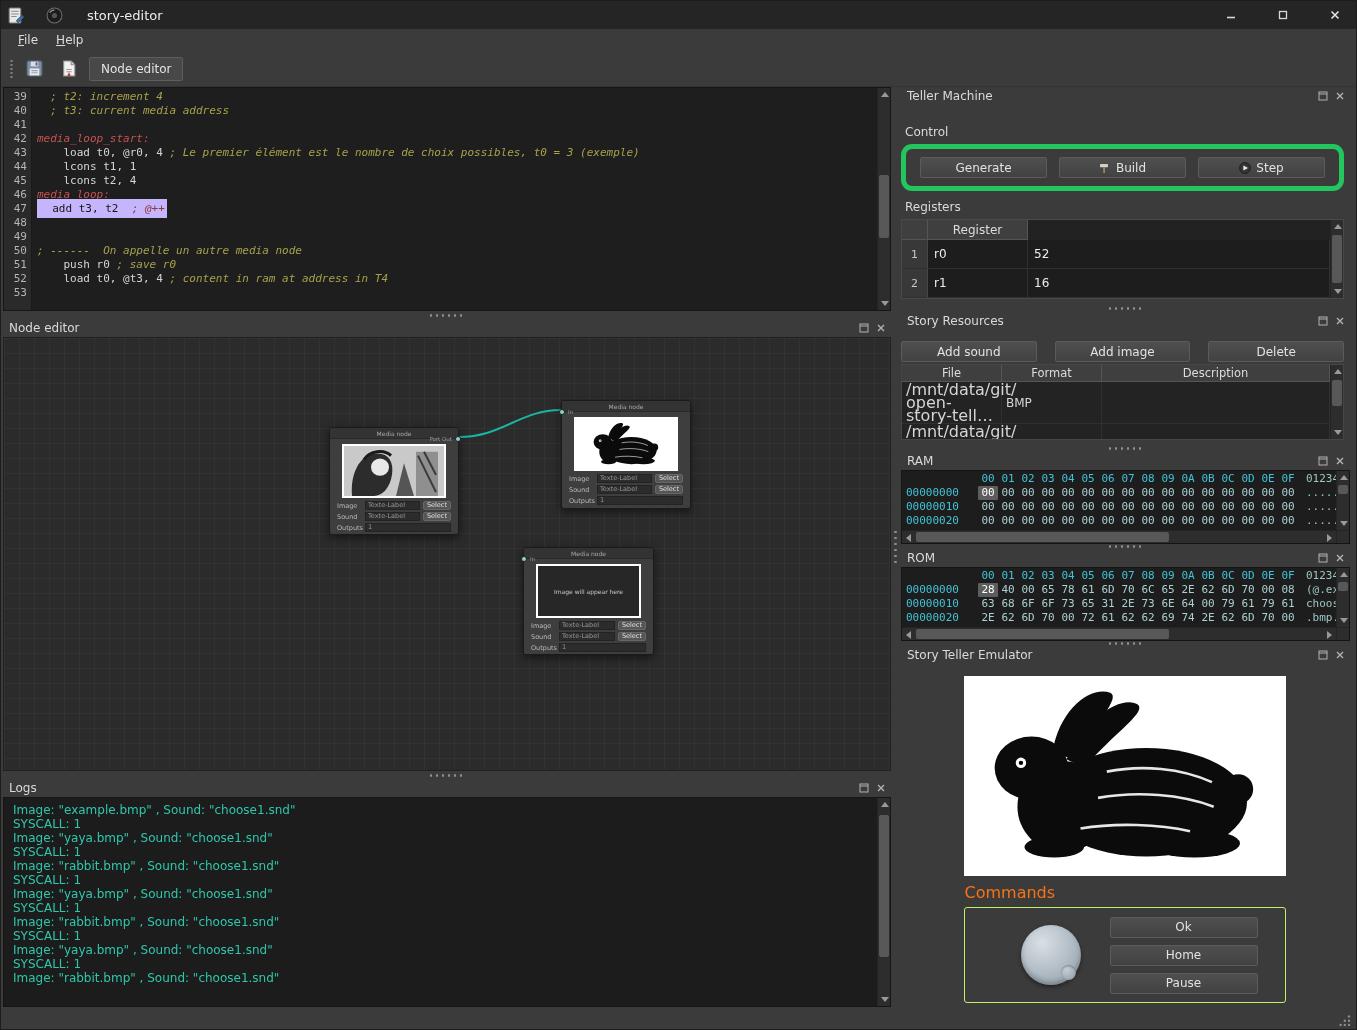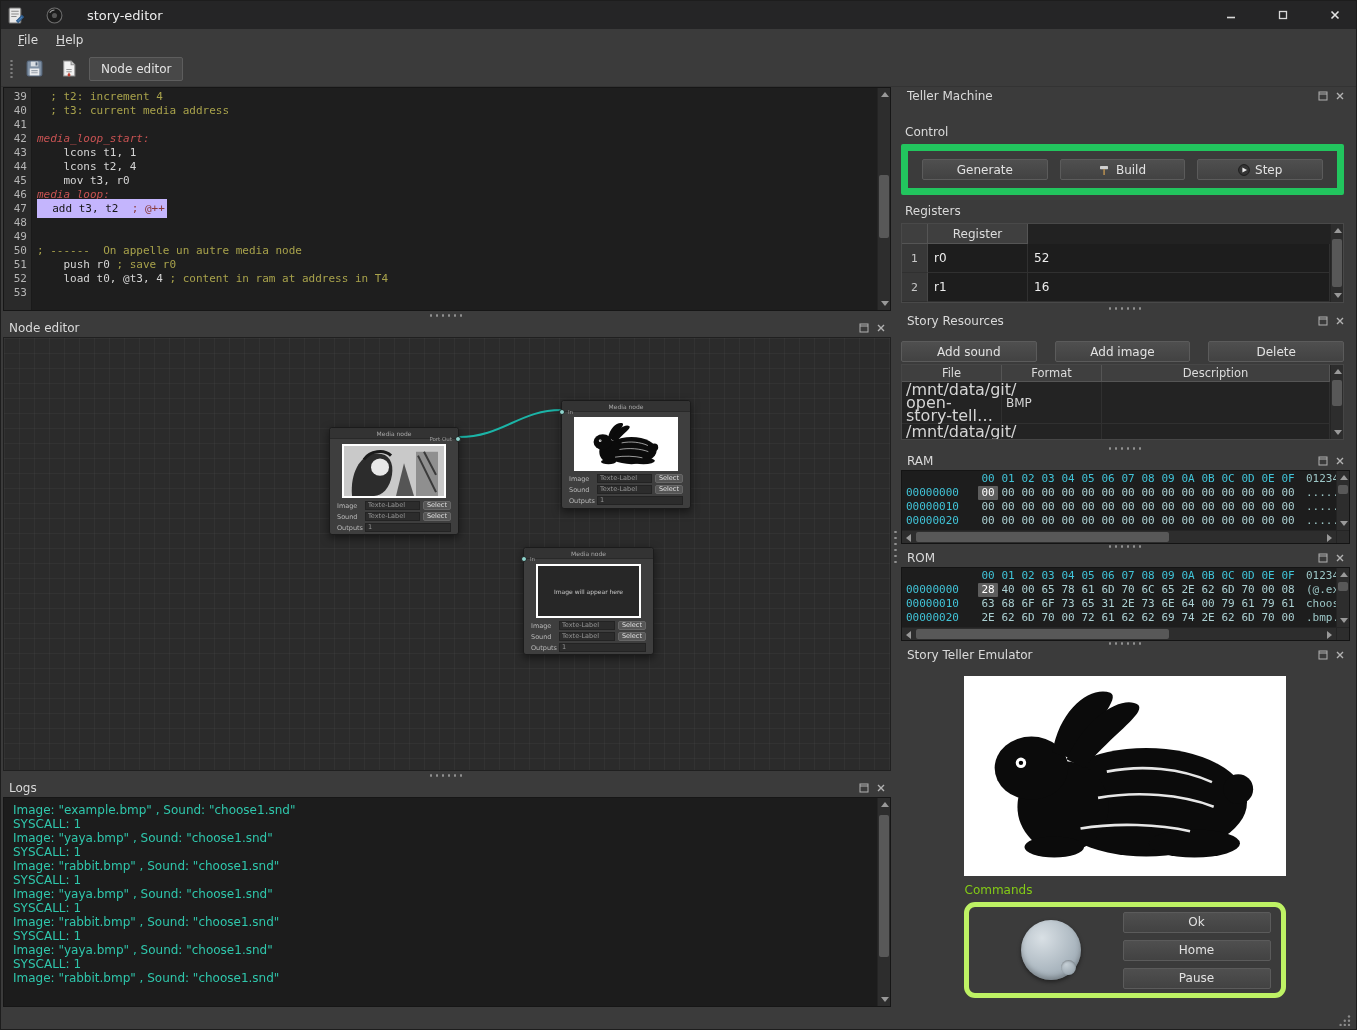--- a/index.html
+++ b/index.html
@@ -53,21 +53,21 @@
   .sb-v .sb-thumb{left:1px;right:1px}
   .sb-h .sb-thumb{top:1px;bottom:1px}
 
   
   .script-body{display:flex;background:#1e1e1e;border:1px solid #161616;margin:0 0 0 2px}
   .gutter{width:28px;background:#2a2a2a;border-right:1px solid #1a1a1a;color:#b5b5b5;font:11px/14px "DejaVu Sans Mono","Liberation Mono",monospace;text-align:right;padding:2px 4px 0 0;flex:none}
   .gutter .ln{height:14px}
   .codecol{flex:1;font:11px/14px "DejaVu Sans Mono","Liberation Mono",monospace;padding:2px 0 0 5px;overflow:hidden;min-width:0}
   .code-line{height:14px;white-space:pre}
   .c-code{color:#d6d6d6}
-  .c-comment{color:#a8a24b;}
+  .c-comment{color:#a8a24b;font-style:italic}
   .c-label{color:#c75252;font-style:italic}
   .hl{background:#c4b5fd;padding:3px 2px}
   .hl .c-code{color:#151515}
   .hl .c-comment{color:#8b3a3a}
 
   
   .canvas{position:absolute;inset:0;margin:0 0 0 2px;background:#2b2b2b;border:1px solid #202020;
     background-image:linear-gradient(rgba(255,255,255,.03) 1px,transparent 1px),linear-gradient(90deg,rgba(255,255,255,.03) 1px,transparent 1px);
     background-size:15px 15px}
   .wires{position:absolute;inset:0;pointer-events:none}
@@ -89,21 +89,21 @@
   .port-label.in{left:6px}
 
   
   .logs-body{display:flex;background:#1c1c1c;border:1px solid #161616;margin-left:2px}
   .logcol{flex:1;padding:5px 9px;font-size:12px;line-height:14px;color:#2fc7ac;overflow:hidden;min-width:0}
   .log-line{height:14px;white-space:nowrap}
 
   
   .panel-pad{padding:1px 6px 0 2px}
   .group-label{font-size:12px;color:#dadada;margin:19px 0 5px 4px}
-  .group-box{border:7px solid #22c55e;border-radius:2px;padding:8px 14px}
+  .group-box{border:5px solid #22c55e;border-radius:11px;padding:8px 14px}
   .btn-row{display:flex;gap:12px}
   .btn{flex:1;height:21px;background:linear-gradient(#4f4f4f,#424242);border:1px solid #5b5b5b;border-radius:2px;color:#e2e2e2;font-size:12px;display:flex;align-items:center;justify-content:center;gap:5px}
 
   
   .reg-table{margin-top:2px;border:1px solid #494949;background:#222;display:flex}
   .reg-main{flex:1;min-width:0}
   .reg-head{display:flex;height:20px}
   .reg-head .corner{width:26px;background:#3f3f3f;border-right:1px solid #555;border-bottom:1px solid #555;flex:none}
   .reg-head .th{background:#3f3f3f;border-right:1px solid #555;border-bottom:1px solid #555;font-size:12px;color:#ddd;display:flex;align-items:center;justify-content:center}
   .th-reg{width:100px;flex:none}.th-val{flex:1}
@@ -133,22 +133,22 @@
   .hx-b{display:inline-block;width:20px;text-align:center;color:#abd0d2}
   .hx-b.hdr{color:#41c4d8}
   .hx-b.sel{background:#5d5d5d;color:#fff;border-radius:1px}
   .hx-ascii{display:inline-block;margin-left:8px;color:#9cc6c6}
   .sb-corner{background:#2d2d2d;border-left:1px solid #242424;border-top:1px solid #242424}
 
   
   .emu-wrap{width:322px;margin:12px auto 0}
   .screen{width:322px;height:200px;background:#fff;display:flex;align-items:center;justify-content:center}
   .screen svg{width:94%;height:92%}
-  .commands-label{font-size:12px;color:#84cc16;margin:7px 0 5px 1px}
-  .commands-box{border:5px solid #bef264;border-radius:11px;height:96px;padding:9px 10px;display:flex;align-items:center}
+  .commands-label{font-size:16px;color:#f97316;margin:7px 0 5px 1px}
+  .commands-box{border:1px solid #bef264;border-radius:3px;height:96px;padding:9px 27px;display:flex;align-items:center}
   .knob-wrap{flex:1;display:flex;justify-content:center}
   .knob{width:60px;height:60px;border-radius:50%;position:relative;
     background:radial-gradient(circle at 35% 30%,#d9e0e5,#a9b5be 62%,#93a0a9);
     box-shadow:inset 0 -3px 5px rgba(0,0,0,.25),0 2px 4px rgba(0,0,0,.45)}
   .knob-dot{position:absolute;right:5px;bottom:5px;width:15px;height:15px;border-radius:50%;
     background:radial-gradient(circle at 35% 30%,#c5cfd6,#8c99a2);box-shadow:inset 0 1px 2px rgba(0,0,0,.3)}
   .cmd-btns{width:148px;display:flex;flex-direction:column;gap:7px;flex:none}
   .cmd-btns .btn{flex:none}
 
   
@@ -270,23 +270,23 @@
               <div class="ln">50</div>
               <div class="ln">51</div>
               <div class="ln">52</div>
               <div class="ln">53</div>
             </div>
           <div class="codecol">
               <div class="code-line"><span class="c-comment">  ; t2: increment 4</span></div>
               <div class="code-line"><span class="c-comment">  ; t3: current media address</span></div>
               <div class="code-line"></div>
               <div class="code-line"><span class="c-label">media_loop_start:</span></div>
+              <div class="code-line"><span class="c-code">    load t0, @r0, 4 </span><span class="c-comment">; Le premier élément est le nombre de choix possibles, t0 = 3 (exemple)</span></div>
               <div class="code-line"><span class="c-code">    lcons t1, 1</span></div>
               <div class="code-line"><span class="c-code">    lcons t2, 4</span></div>
-              <div class="code-line"><span class="c-code">    mov t3, r0</span></div>
               <div class="code-line"><span class="c-label">media_loop:</span></div>
               <div class="code-line"><span class="hl"><span class="c-code">  add t3, t2  </span><span class="c-comment">; @++</span></span></div>
               <div class="code-line"></div>
               <div class="code-line"></div>
               <div class="code-line"><span class="c-comment">; ------  On appelle un autre media node</span></div>
               <div class="code-line"><span class="c-code">    push r0 </span><span class="c-comment">; save r0</span></div>
               <div class="code-line"><span class="c-code">    load t0, @t3, 4 </span><span class="c-comment">; content in ram at address in T4</span></div>
             </div>
           <div class="sb-v">
             <span class="sb-btn">

